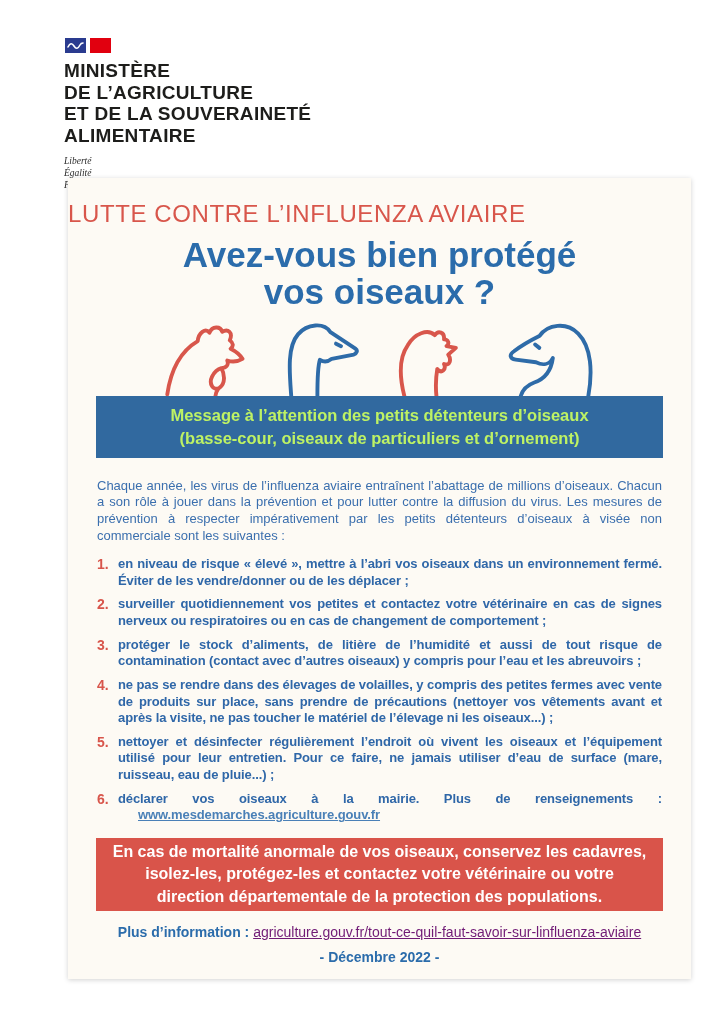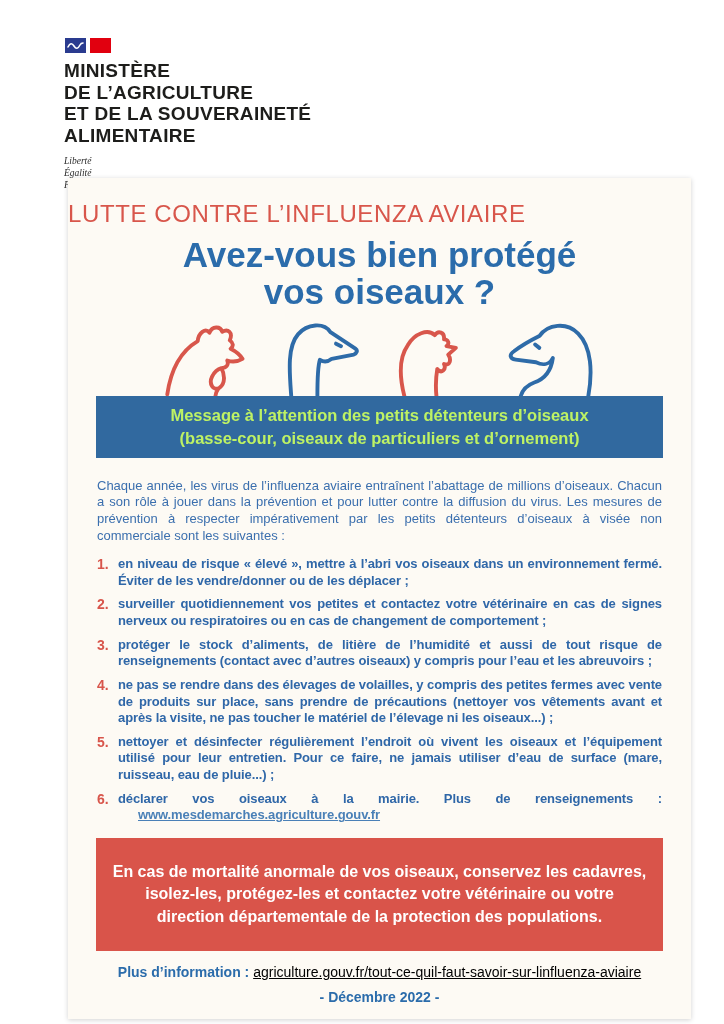--- a/index.html
+++ b/index.html
@@ -31,25 +31,25 @@
     font-size:16.5px;text-align:center;padding:8px 10px;line-height:1.38;
   }
   .intro{margin:20px 29px 0;color:#3b6fae;font-size:13px;line-height:1.28;text-align:justify;}
   .measures{margin:12px 29px 0;}
   .measure{display:flex;margin-bottom:7px;}
   .m-num{color:#d8554b;font-weight:700;font-size:14px;flex:0 0 21px;}
   .m-text{color:#2f67a8;font-weight:700;font-size:13px;line-height:1.28;text-align:justify;flex:1;letter-spacing:-.1px;}
   .m-text a,.inline-link{color:#4a80b7;text-decoration:underline;cursor:pointer;margin-left:20px;}
   .banner-red{
     margin:14px 28px 0;background:#d9544a;color:#ffffff;font-weight:700;
-    font-size:16px;line-height:1.4;text-align:center;padding:23px 16px;
+    font-size:16px;line-height:1.4;text-align:center;padding:3px 16px;
   }
   .more-info{text-align:center;margin-top:13px;font-size:14px;}
   .more-label{color:#2b6cab;font-weight:700;}
-  .more-link{color:#000000;text-decoration:underline;cursor:pointer;margin-top:31px;}
+  .more-link{color:#701a75;text-decoration:underline;cursor:pointer;margin-top:31px;}
   .date{text-align:center;margin-top:9px;color:#2b6cab;font-weight:700;font-size:14px;}
 </style>
 </head>
 <body>
 
 <div class="logo">
   <div class="flag">
     <div class="flag-blue">
       <svg width="17" height="11" viewBox="0 0 17 11">
         <path d="M1,7 Q4,1 7,6 Q10,11 13,5 Q14,3 16,3" fill="none" stroke="#ffffff" stroke-width="1.6" stroke-linecap="round"></path>
@@ -120,21 +120,21 @@
     <div class="measure">
       <span class="m-num">1.</span>
       <span class="m-text">en niveau de risque « élevé », mettre à l’abri vos oiseaux dans un environnement fermé. Éviter de les vendre/donner ou de les déplacer ;</span>
     </div>
     <div class="measure">
       <span class="m-num">2.</span>
       <span class="m-text">surveiller quotidiennement vos petites et contactez votre vétérinaire en cas de signes nerveux ou respiratoires ou en cas de changement de comportement ;</span>
     </div>
     <div class="measure">
       <span class="m-num">3.</span>
-      <span class="m-text">protéger le stock d’aliments, de litière de l’humidité et aussi de tout risque de renseignements (contact avec d’autres oiseaux) y compris pour l’eau et les abreuvoirs ;</span>
+      <span class="m-text">protéger le stock d’aliments, de litière de l’humidité et aussi de tout risque de contamination (contact avec d’autres oiseaux) y compris pour l’eau et les abreuvoirs ;</span>
     </div>
     <div class="measure">
       <span class="m-num">4.</span>
       <span class="m-text">ne pas se rendre dans des élevages de volailles, y compris des petites fermes avec vente de produits sur place, sans prendre de précautions (nettoyer vos vêtements avant et après la visite, ne pas toucher le matériel de l’élevage ni les oiseaux...) ;</span>
     </div>
     <div class="measure">
       <span class="m-num">5.</span>
       <span class="m-text">nettoyer et désinfecter régulièrement l’endroit où vivent les oiseaux et l’équipement utilisé pour leur entretien. Pour ce faire, ne jamais utiliser d’eau de surface (mare, ruisseau, eau de pluie...) ;</span>
     </div>
     <div class="measure">

